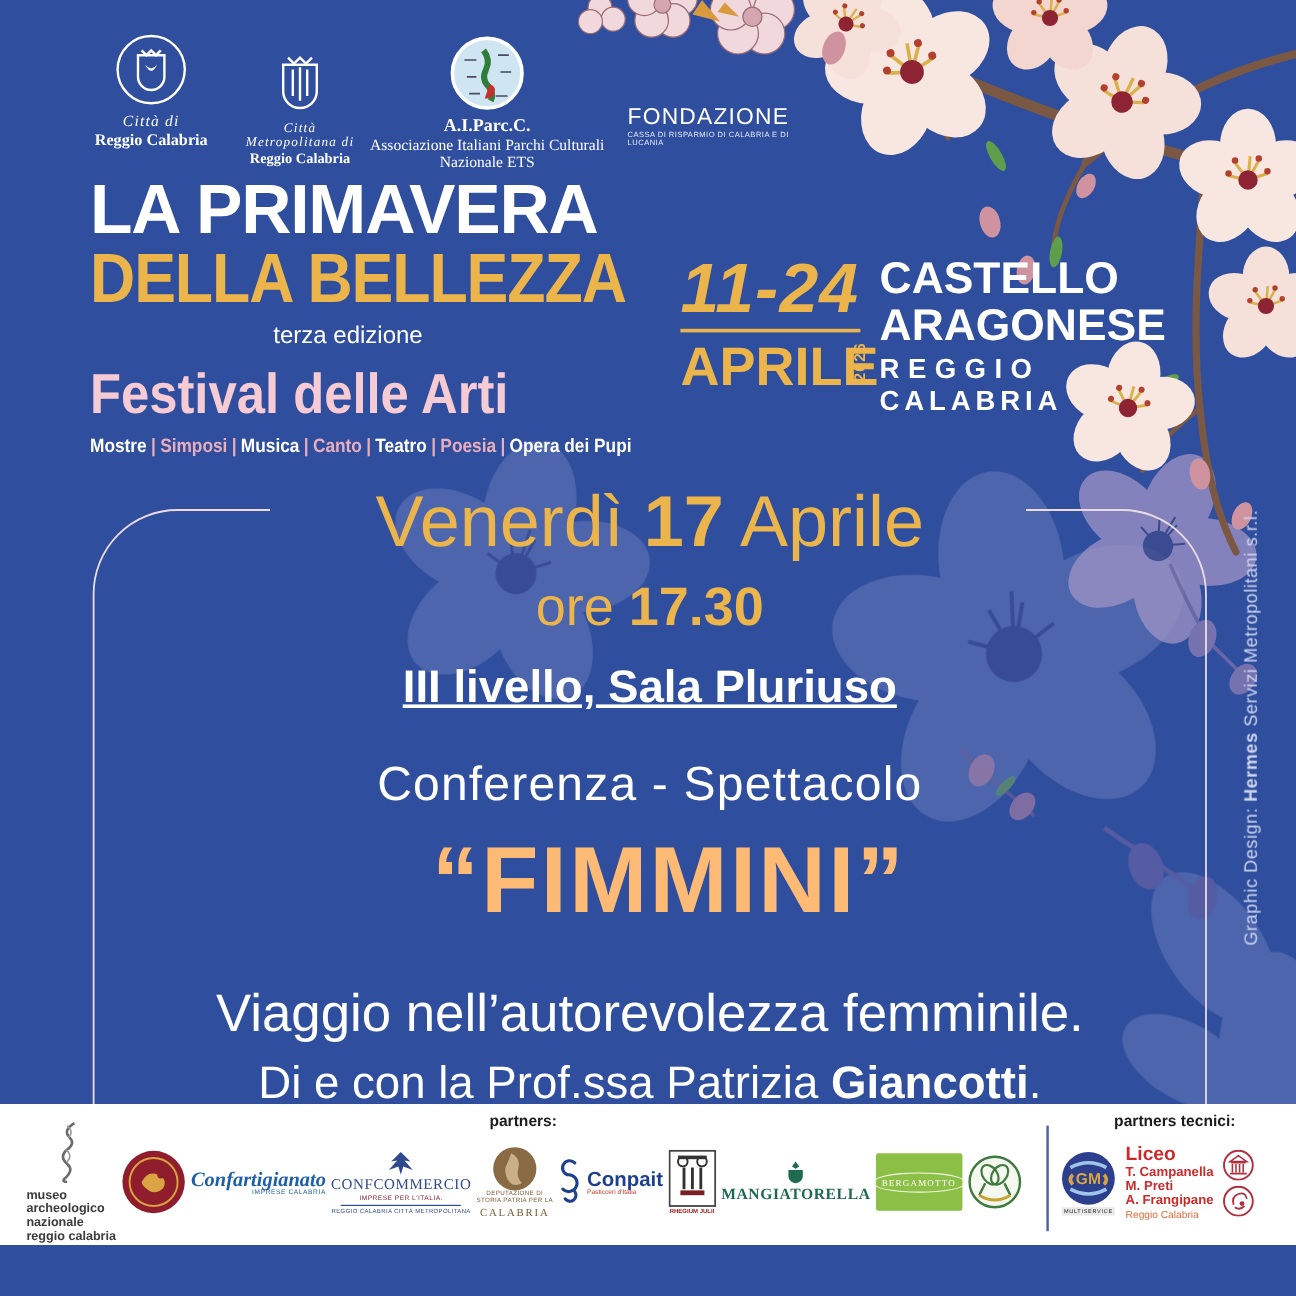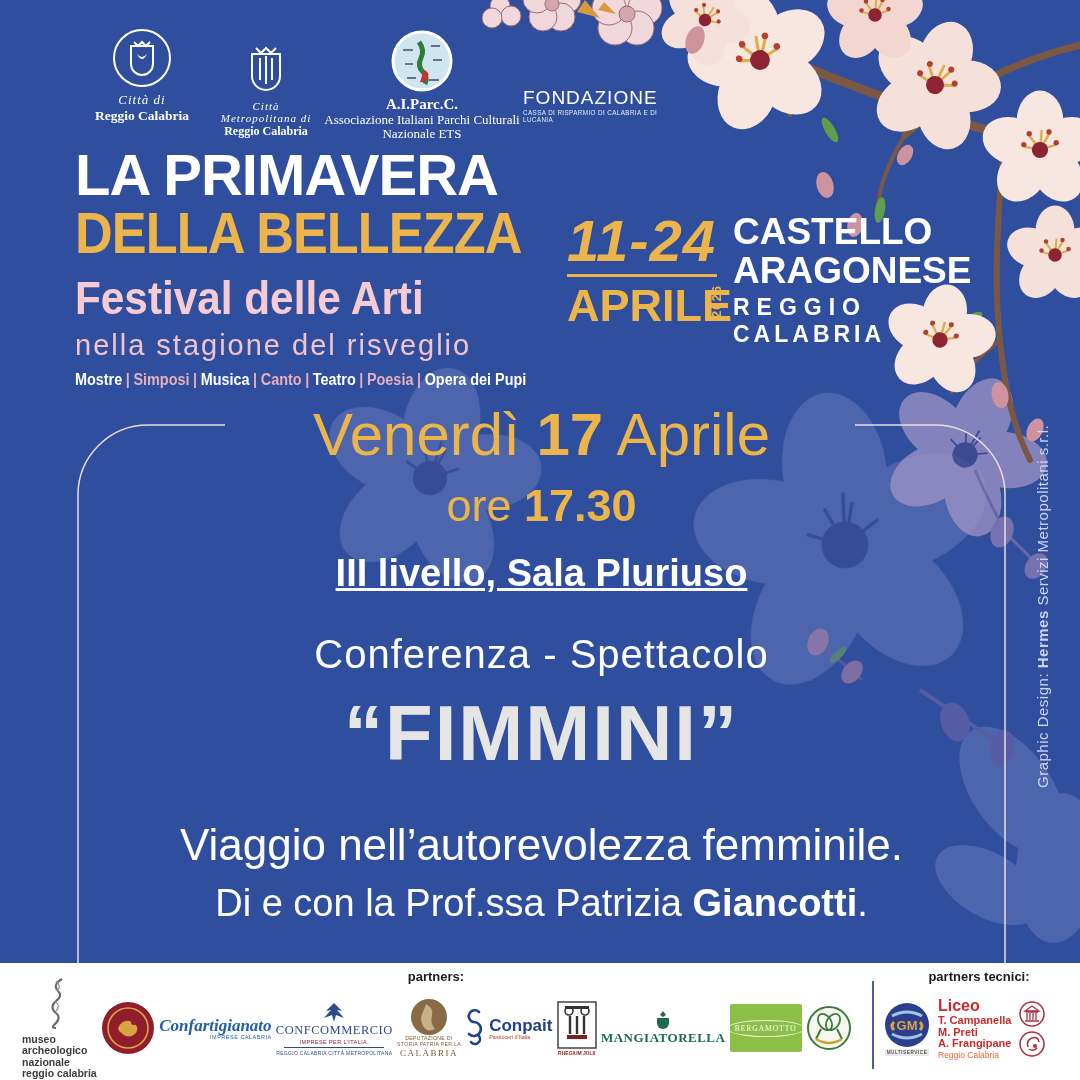--- a/index.html
+++ b/index.html
@@ -4,21 +4,21 @@
 <style>
   html,body{margin:0;padding:0;background:#1a1a2a;}
   #poster{position:relative;width:1080px;height:1080px;background:#2f4e9e;overflow:hidden;
           font-family:"Liberation Sans",sans-serif;-webkit-font-smoothing:antialiased;}
   .abs{position:absolute;}
   .keep{white-space:pre-wrap;}
   svg.decor{position:absolute;left:0;top:0;z-index:0;}
   .z{z-index:2;}
 
   
-  .hlogo{color:#fff;text-align:center;margin-left:16px;}
+  .hlogo{color:#fff;text-align:center;}
   .crest-caption1{font-family:"Liberation Serif",serif;font-style:italic;font-size:13px;letter-spacing:1px;}
   .crest-caption2{font-family:"Liberation Serif",serif;font-weight:bold;font-size:13.5px;}
   .metro .crest-caption1{font-size:11px;}
   .metro .crest-caption2{font-size:12px;}
   .aiparc-caption{font-family:"Liberation Serif",serif;line-height:1.12;}
   .aiparc-l1{font-weight:bold;font-size:15px;text-align:center;}
   .aiparc-l2,.aiparc-l3{font-size:13px;}
   .fond{display:flex;align-items:flex-start;gap:18px;color:#fff;}
   .fond-name{font-size:19px;font-weight:400;letter-spacing:1px;line-height:1;}
   .fond-sub{font-size:6.3px;letter-spacing:.4px;margin-top:2px;color:#e8ecf7;}
@@ -46,30 +46,30 @@
   .city1{font-size:23px;font-weight:700;color:#fff;letter-spacing:7px;margin-top:4px;}
   .city2{font-size:23px;font-weight:700;color:#fff;letter-spacing:4px;}
 
   
   .event-line{position:absolute;left:0;width:927px;text-align:center;}
   .day-line{font-size:60px;color:#ecb54c;}
   .day-line b{font-weight:700;}
   .time-line{font-size:45px;color:#ecb54c;}
   .loc-line{font-size:38px;font-weight:700;color:#fff;text-decoration:underline;}
   .type-line{font-size:40px;font-weight:400;color:#fff;letter-spacing:1px;}
-  .show-line{font-size:78px;font-weight:700;color:#e5e5e5;letter-spacing:2px;}
+  .show-line{font-size:78px;font-weight:700;color:#fdba74;letter-spacing:2px;margin-left:16px;}
   .desc-line{font-size:44px;font-weight:400;color:#fff;}
   .cred-line{font-size:38px;font-weight:400;color:#fff;}
 
   
   .vcredit{left:1034px;top:788px;width:380px;transform:rotate(-90deg);transform-origin:0 0;
            font-size:15px;color:#cdd5ee;letter-spacing:.5px;}
 
   
-  .footer{left:0;top:963px;width:1080px;height:117px;background:#fff;z-index:3;}
+  .footer{left:0;top:920px;width:1080px;height:117px;background:#fff;z-index:3;}
   .plabel{position:absolute;top:6px;font-size:13px;font-weight:700;color:#1c1c1c;}
   .partners-row{position:absolute;left:22px;top:24px;width:830px;height:82px;
                 display:flex;align-items:center;justify-content:space-between;}
   .pitem{display:flex;flex-direction:column;align-items:center;justify-content:center;text-align:center;}
   .fdivider{position:absolute;left:872px;top:18px;width:2px;height:88px;background:#4c5fa5;}
 
   .museo{flex-direction:column;gap:5px;text-align:left;}
   .museo-txt{font-size:10.5px;color:#3c3c3c;line-height:1.08;font-weight:700;}
   .confart-txt{font-family:"Liberation Serif",serif;font-style:italic;font-weight:bold;
                font-size:17px;color:#1f5fa8;line-height:1;}
@@ -253,22 +253,22 @@
     </svg>
     <div>
       <div class="fond-name">FONDAZIONE</div>
       <div class="fond-sub">CASSA DI RISPARMIO DI CALABRIA E DI LUCANIA</div>
     </div>
   </div>
 
   <div class="abs z" style="left:75px;top:146px;">
     <div class="t1">LA PRIMAVERA</div>
     <div class="t2">DELLA BELLEZZA</div>
+    <div class="edition">terza edizione</div>
     <div class="festival">Festival delle Arti</div>
-    <div class="season">nella stagione del risveglio</div>
     <div class="cats keep"><span class="cat w">Mostre</span><span class="cat sep">|</span><span class="cat p">Simposi</span><span class="cat sep">|</span><span class="cat w">Musica</span><span class="cat sep">|</span><span class="cat p">Canto</span><span class="cat sep">|</span><span class="cat w">Teatro</span><span class="cat sep">|</span><span class="cat p">Poesia</span><span class="cat sep">|</span><span class="cat w">Opera dei Pupi</span></div>
   </div>
 
   <div class="abs z" style="left:567px;top:212px;">
     <div class="days">11-24</div>
     <div class="days-rule"></div>
     <div class="month">APRILE</div>
   </div>
   <div class="abs z year" style="left:700px;top:294px;">2026</div>
   <div class="abs z" style="left:733px;top:212px;">

